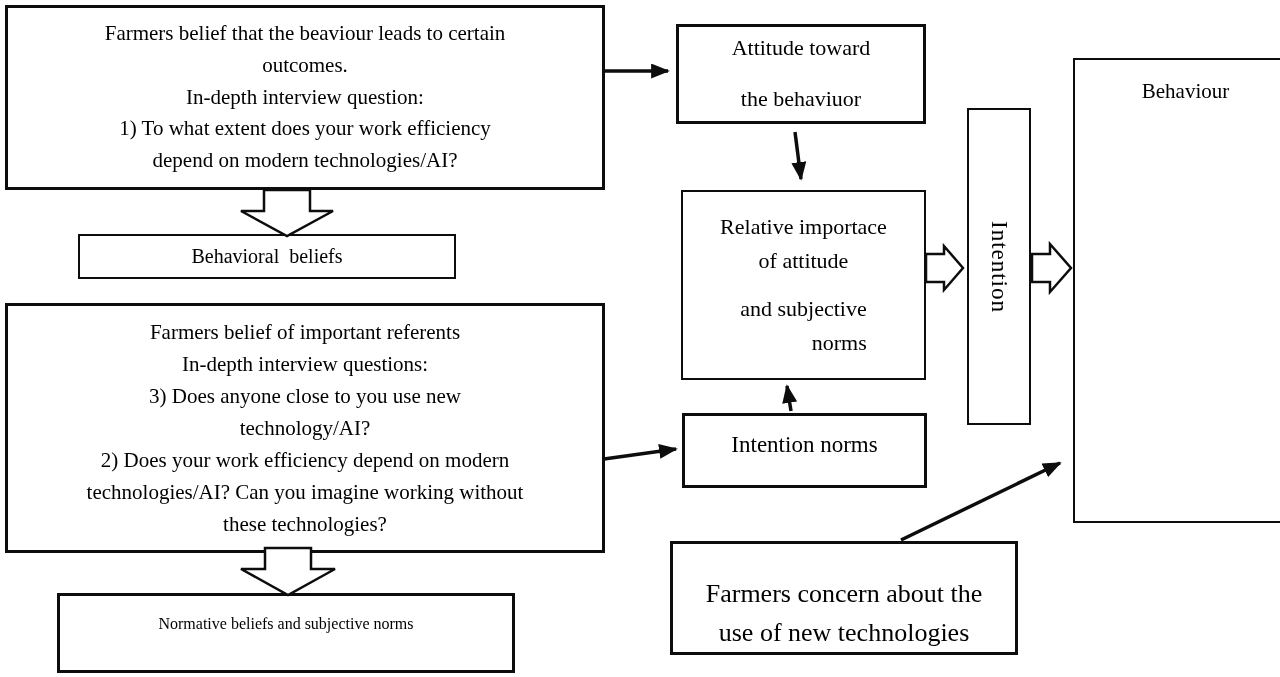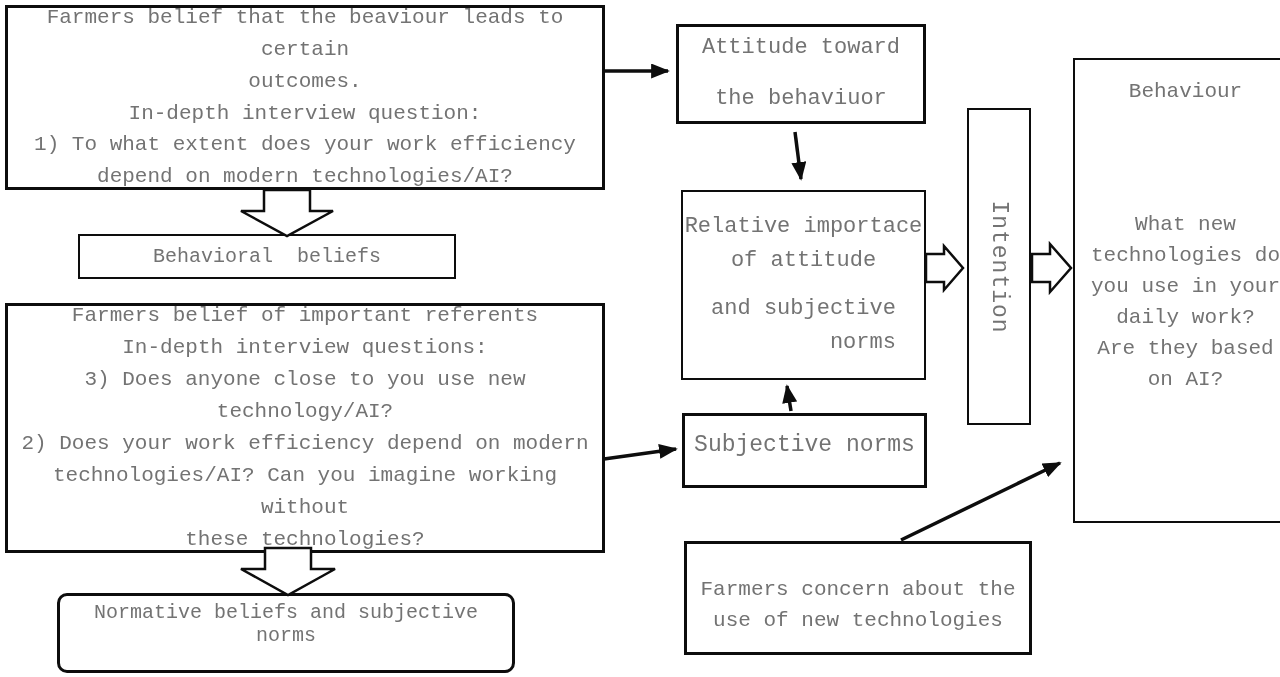--- a/index.html
+++ b/index.html
@@ -1,43 +1,43 @@
 <!DOCTYPE html>
 <html><head>
 <meta charset="utf-8">
 <style>
   html,body{margin:0;padding:0;background:#fff;}
   .canvas{
     position:relative;width:1280px;height:677px;background:#fff;overflow:hidden;
-    font-family:Liberation Mono, monospace;color:#737373;
+    font-family:Liberation Serif, serif;color:#000000;
   }
   .box{
     position:absolute;box-sizing:border-box;background:#fff;border:3px solid #0d0d0d;
     display:flex;align-items:center;justify-content:center;
     text-align:center;
   }
   .box .txt{white-space:pre-line;}
   
   .b-behavioral-source{left:5px;top:5px;width:600px;height:185px;font-size:21px;line-height:1.52;}
   .b-normative-source{left:5px;top:303px;width:600px;height:250px;font-size:21px;line-height:1.53;}
   
   .b-behavioral-beliefs{left:78px;top:234px;width:378px;height:45px;font-size:20px;border-width:2px;}
-  .b-normative-beliefs{left:57px;top:593px;width:458px;height:80px;font-size:20px;border-width:3px;padding-bottom:18px;border-radius:10px;}
+  .b-normative-beliefs{left:57px;top:593px;width:458px;height:80px;font-size:16px;border-width:3px;padding-bottom:18px;}
   .b-attitude{left:676px;top:24px;width:250px;height:100px;font-size:22px;line-height:2.3;border-width:3px;}
   .b-relative{left:681px;top:190px;width:245px;height:190px;font-size:22px;line-height:1.55;border-width:2px;flex-direction:column;}
   .b-relative .txt2{margin-top:14px;text-align:right;}
   .b-subjective{left:682px;top:413px;width:245px;height:75px;font-size:23px;border-width:3px;padding-bottom:12px;}
   .b-intention{left:967px;top:108px;width:64px;height:317px;font-size:23px;border-width:2px;}
   .b-intention .txt{transform:rotate(90deg);white-space:nowrap;letter-spacing:1px;}
   .b-behaviour{left:1073px;top:58px;width:225px;height:465px;font-size:21px;line-height:1.48;border-width:2px;
     flex-direction:column;justify-content:flex-start;padding-top:16px;}
   .b-behaviour .title{margin-bottom:90px;}
   .b-behaviour .body2{margin-top:12px;}
-  .b-concern{left:670px;top:541px;width:348px;height:114px;font-size:21px;line-height:1.5;border-width:3px;
-    align-items:center;padding-top:14px;margin-left:14px;}
+  .b-concern{left:670px;top:541px;width:348px;height:114px;font-size:26px;line-height:1.5;border-width:3px;
+    align-items:flex-end;padding-top:14px;}
   
   .arrows{position:absolute;left:0;top:0;width:1280px;height:677px;z-index:5;pointer-events:none;}
 </style>
 </head>
 <body>
 
 <div class="canvas">
 
   <div class="box b-behavioral-source">
     <div class="txt">Farmers belief that the beaviour leads to certain
@@ -71,35 +71,29 @@
   </div>
 
   <div class="box b-relative">
     <div class="txt">Relative importace
 of attitude</div>
     <div class="txt txt2">and subjective
 norms</div>
   </div>
 
   <div class="box b-subjective">
-    <div class="txt">Subjective norms</div>
+    <div class="txt">Intention norms</div>
   </div>
 
   <div class="box b-intention">
     <div class="txt">Intention</div>
   </div>
 
   <div class="box b-behaviour">
     <div class="txt title">Behaviour</div>
-    <div class="txt body2">What new
-technologies do
-you use in your
-daily work?
-Are they based
-on AI?</div>
   </div>
 
   <div class="box b-concern">
     <div class="txt">Farmers concern about the
 use of new technologies</div>
   </div>
 
   <svg class="arrows" viewBox="0 0 1280 677" xmlns="http://www.w3.org/2000/svg">
     <defs>
       <marker id="ah" markerUnits="userSpaceOnUse" markerWidth="19" markerHeight="15" viewBox="0 0 10 8" refX="9" refY="4" orient="auto">

